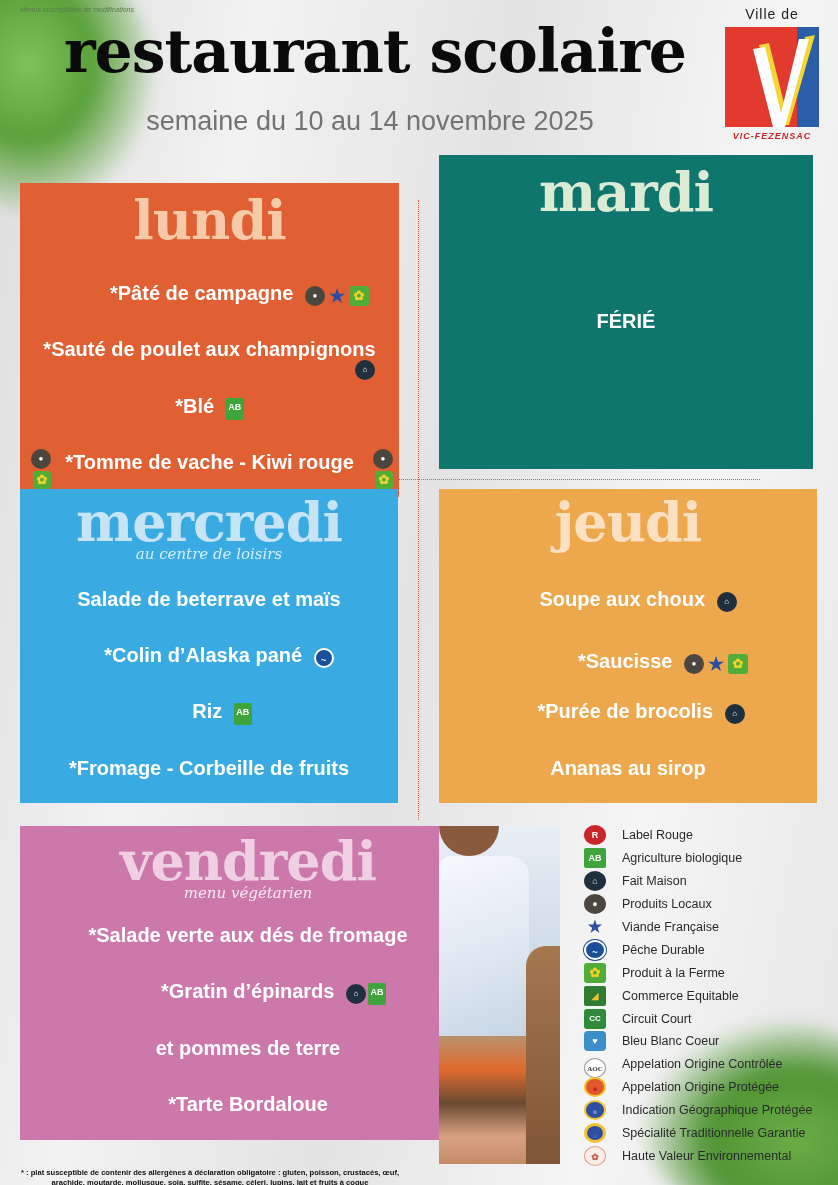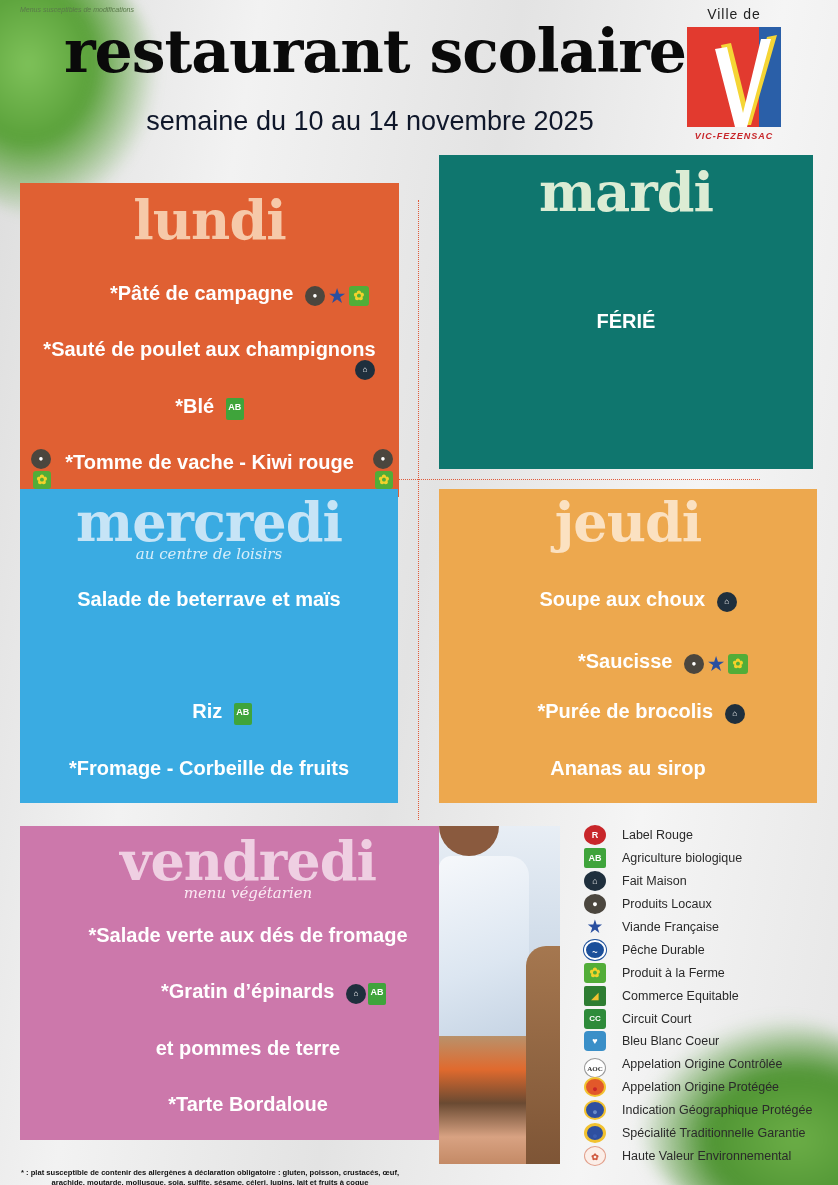--- a/index.html
+++ b/index.html
@@ -22,24 +22,24 @@
   .disclaimer-top {
     position: absolute; left: 20px; top: 6px; font-size: 7px; color: #5a7a4a; font-style: italic;
   }
   .main-title {
     position: absolute; left: 60px; top: 16px; width: 630px; text-align: center;
     font-family: "DejaVu Serif", serif; font-weight: bold; font-size: 60px; color: #0a0a0a;
     letter-spacing: -1px; line-height: 70px;
   }
   .subtitle {
     position: absolute; left: 60px; top: 104px; width: 620px; text-align: center;
-    font-family: "Liberation Sans", sans-serif; font-size: 27px; color: #0f172a; line-height: 34px;
+    font-family: "Liberation Sans", sans-serif; font-size: 27px; color: #737373; line-height: 34px;
   }
   .logo {
-    position: absolute; left: 684px; top: 4px; width: 100px; height: 140px;
+    position: absolute; left: 722px; top: 4px; width: 100px; height: 140px;
   }
   .logo-top { font-size: 14px; color: #222; text-align: center; letter-spacing: 1px; height: 20px; line-height: 20px; }
   .logo-box { position: relative; width: 94px; height: 100px; margin-left: 3px; margin-top: 3px; background: #e23a2f; overflow: hidden; }
   .logo-blue2 { position: absolute; right: 0; top: 0; width: 22px; height: 100px; background: #2a5fa8; }
   .logo-bottom { font-size: 9px; color: #c8262a; font-style: italic; font-weight: bold; text-align: center; letter-spacing: 1px; margin-top: 4px; }
   .dash-h {
     position: absolute; left: 20px; top: 479px; width: 740px; height: 0;
     border-top: 1px dotted #e05a3a;
   }
   .dash-v {
@@ -147,20 +147,24 @@
     <span>FÉRIÉ</span>
   </div>
 </section>
 
 <section class="day-panel" style="left:20px; top:489px; width:378px; height:314px; background:#3aabe2;">
   <div class="day-title" style="color:#c6e4f6; margin-top:2px;">mercredi</div>
   <div class="day-sub" style="color:#d8eefa;">au centre de loisirs</div>
   <div class="dish" style="top:97px;">
     <span>Salade de beterrave et maïs</span>
   </div>
+  <div class="dish" style="top:153px; padding-left:20px;">
+    <span>*Colin d’Alaska pané</span>
+    <span class="badges"><span class="badge b-peche">~</span></span>
+  </div>
   <div class="dish" style="top:209px; padding-left:26px;">
     <span>Riz</span>
     <span class="badges"><span class="badge b-ab">AB</span></span>
   </div>
   <div class="dish" style="top:266px;">
     <span>*Fromage - Corbeille de fruits</span>
   </div>
 </section>
 
 <section class="day-panel" style="left:439px; top:489px; width:378px; height:314px; background:#eda84e;">

